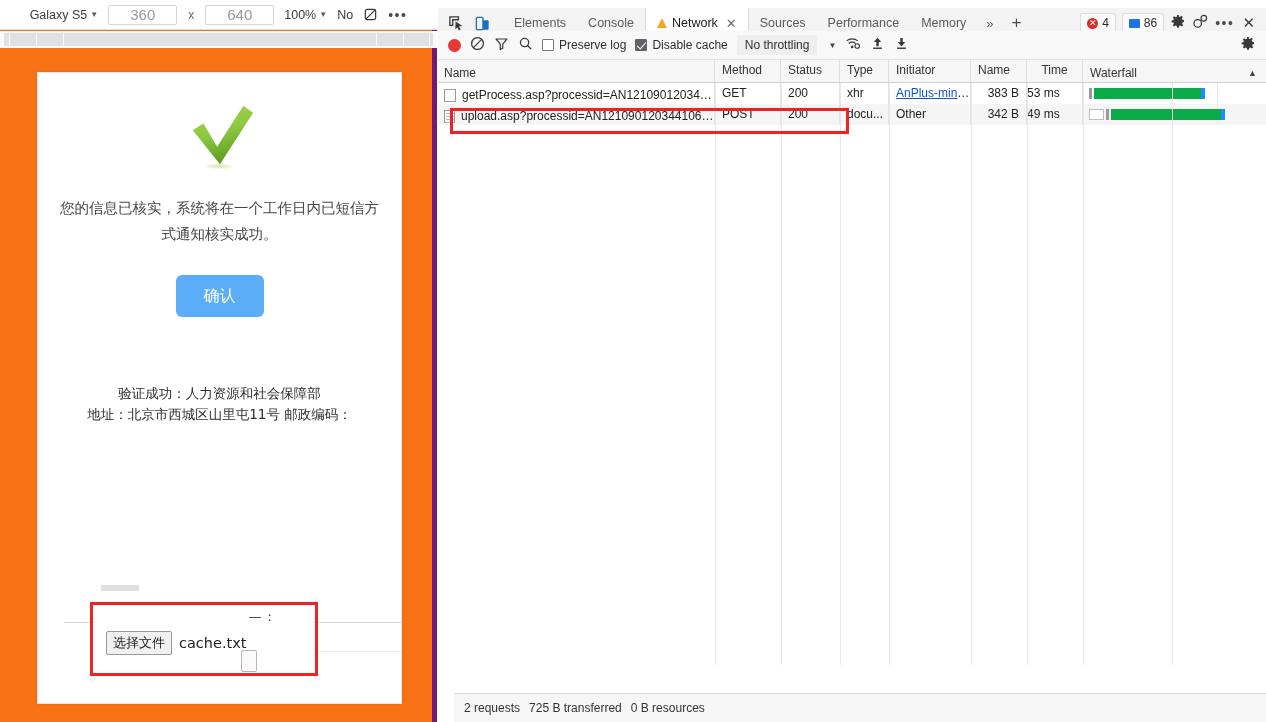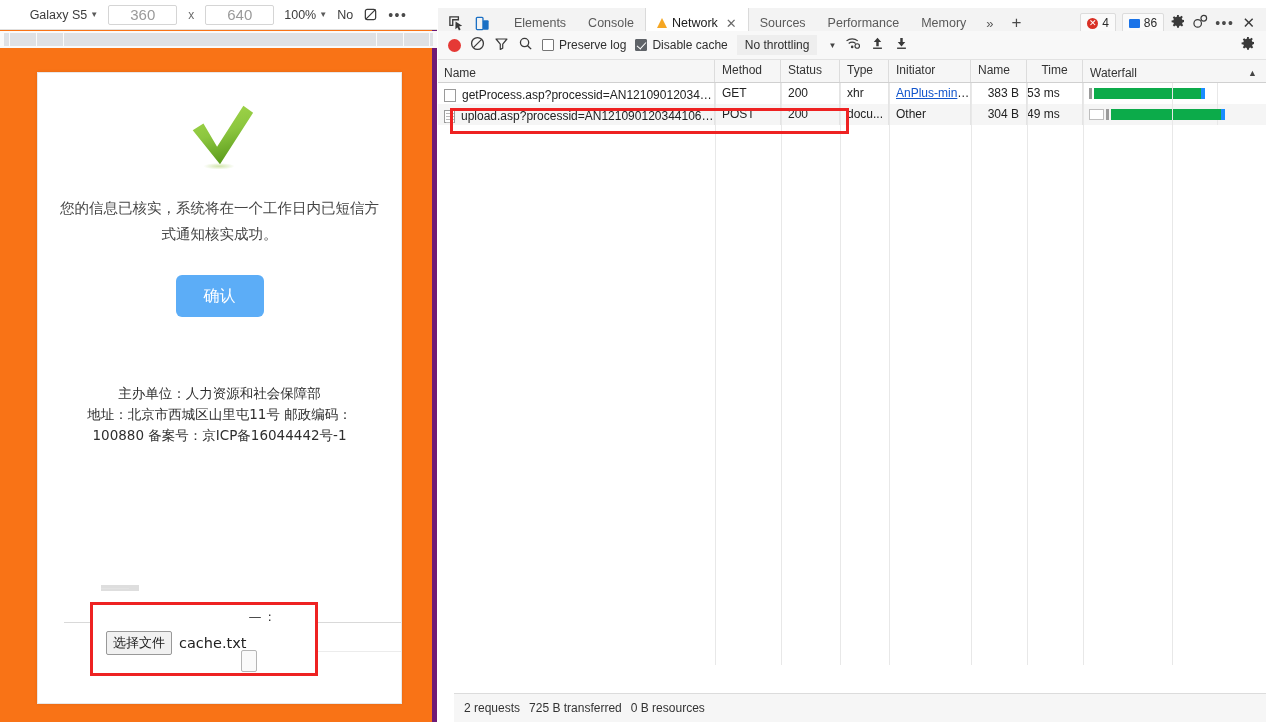--- a/index.html
+++ b/index.html
@@ -290,23 +290,22 @@
           </svg>
         </div>
 
         <div class="success-desc">您的信息已核实，系统将在一个工作日内已短信方式通知核实成功。</div>
 
         <div class="confirm-wrap">
           <button class="confirm-btn" style="background:#5cadf7">确认</button>
         </div>
 
         <div class="footer-block">
-          <div>主办单位：人力资源和社会保障部</div>
+          <div>验证成功：人力资源和社会保障部</div>
           <div>地址：北京市西城区山里屯11号  邮政编码：</div>
-          <div>100880  备案号：京ICP备16044442号-1</div>
         </div>
 
         <div class="grey-stub"></div>
         <div class="grey-stub2"></div>
         <div class="divider-1"></div>
         <div class="divider-2"></div>
 
         <div id="upload-box">
           <div class="upload-dash">— :</div>
           <div class="upload-row">
@@ -485,21 +484,21 @@
 
       <div class="nt-row alt">
         <div class="c-name">
           <span class="doc-ic"></span>
           <span style="overflow:hidden;text-overflow:ellipsis;white-space:nowrap;">upload.asp?processid=AN12109012034410609</span>
         </div>
         <div class="c-method">POST</div>
         <div class="c-status">200</div>
         <div class="c-type">docu...</div>
         <div class="c-initiator">Other</div>
-        <div class="c-size">304 B</div>
+        <div class="c-size">342 B</div>
         <div class="c-time">49 ms</div>
         <div class="c-waterfall" style="border-right:none">
           <div class="wf-divline" style="left:134px"></div>
           <div class="wf-bar wf-white" style="left:6px;width:15px"></div>
           <div class="wf-bar wf-grey" style="left:23px"></div>
           <div class="wf-bar wf-green" style="left:28px;width:110px"></div>
           <div class="wf-bar wf-blue" style="left:138px"></div>
         </div>
       </div>
 

